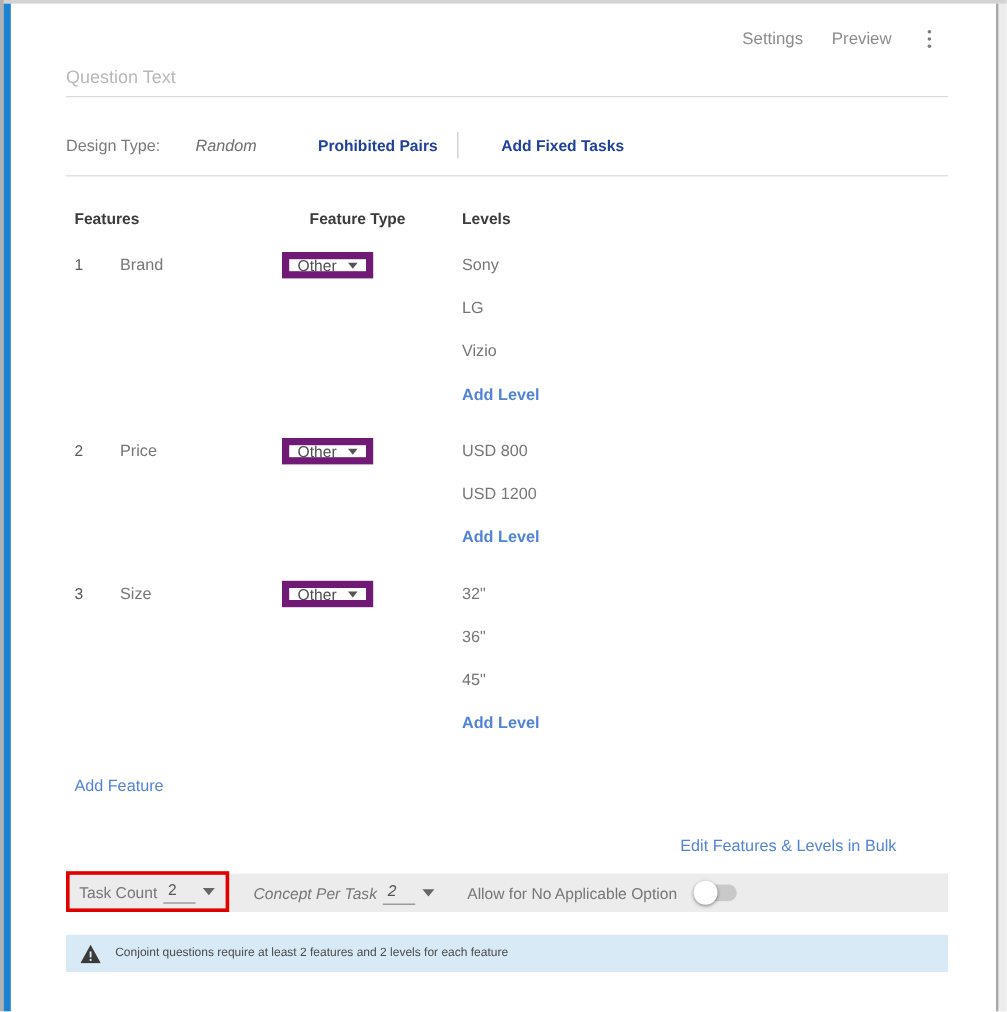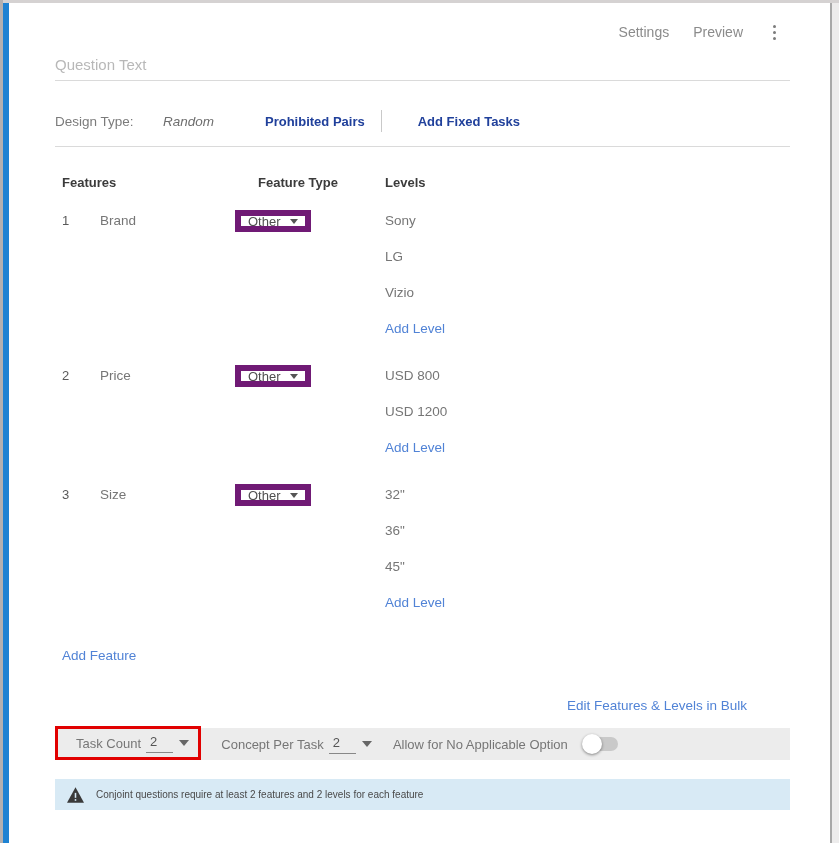--- a/index.html
+++ b/index.html
@@ -45,35 +45,35 @@
   .feature-row{display:flex;align-items:flex-start;padding-left:7px;margin-bottom:11px;}
   .col-num{width:38px;font-size:13px;color:#5a5a5a;line-height:22px;}
   .col-name{width:135px;font-size:13.5px;color:var(--text-gray);line-height:22px;cursor:text;}
   .col-type{width:150px;}
   .select{width:76px;height:22px;border:6px solid #701a75;background:#fff;display:flex;align-items:center;padding:0 7px;cursor:pointer;}
   .select-value{flex:1;font-size:13px;color:#4f4f4f;}
   .caret{width:0;height:0;border-left:4px solid transparent;border-right:4px solid transparent;border-top:5px solid #555;}
   .col-levels{flex:1;}
   .level{font-size:13.5px;color:var(--text-gray);line-height:22px;margin-bottom:14px;cursor:text;}
   .link{color:var(--link-blue);font-size:13.5px;text-decoration:none;cursor:pointer;display:inline-block;}
-  .add-level{line-height:22px;margin-bottom:14px;}
+  .add-level{line-height:22px;margin-bottom:14px;font-weight:bold;}
   .add-feature-row{margin-top:18px;padding-left:7px;}
 
   
   .bulk-row{margin-top:32px;text-align:right;padding-right:43px;height:16px;}
 
   
   .controls-bar{margin-top:16px;height:32px;background:var(--bar-bg);display:flex;align-items:center;overflow:visible;}
   .ctl{display:flex;align-items:center;font-size:13px;color:var(--text-gray);}
   .ctl-label{white-space:nowrap;}
   .ctl-value{color:#555;border-bottom:1px solid #888;padding:0 16px 3px 4px;margin-left:5px;cursor:pointer;}
   .ctl-caret{width:0;height:0;border-left:5px solid transparent;border-right:5px solid transparent;border-top:6px solid #666;margin-left:6px;cursor:pointer;}
-  .task-box{display:flex;align-items:center;border:3px solid var(--red);height:34px;position:relative;top:-1px;padding:0 9px 0 18px;}
-  .concept{margin-left:20px;}
-  .na{margin-left:21px;}
+  .task-box{display:flex;align-items:center;border:3px solid var(--red);height:34px;position:relative;top:-1px;padding:0 9px 0 8px;}
+  .concept{margin-left:20px;font-style:italic;}
+  .na{margin-left:27px;}
   .toggle{position:relative;width:38px;height:20px;margin-left:14px;cursor:pointer;}
   .toggle .track{position:absolute;left:2px;top:3px;width:34px;height:14px;border-radius:7px;background:#c9c9c9;}
   .toggle .knob{position:absolute;left:0;top:0;width:20px;height:20px;border-radius:50%;background:#fff;box-shadow:0 1px 3px rgba(0,0,0,.45);}
 
   
   .banner{margin-top:19px;height:31px;background:var(--banner-bg);display:flex;align-items:center;padding-left:12px;}
   .banner-text{font-size:10px;color:#4a4a4a;margin-left:12px;}
 </style>
 </head>
 <body>

